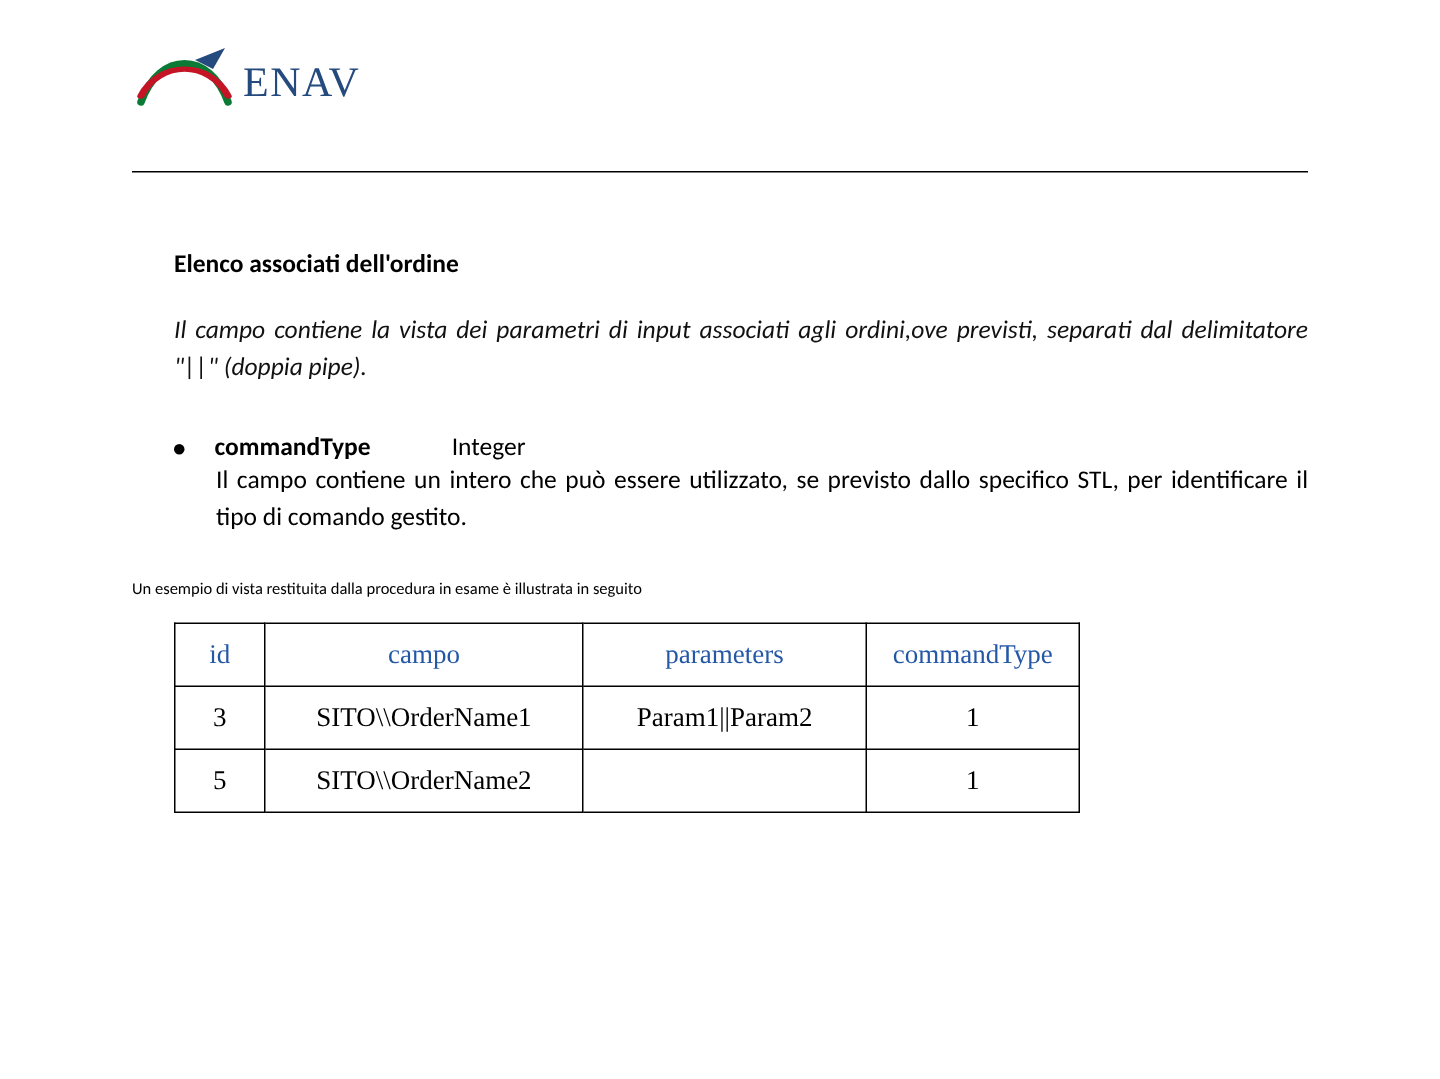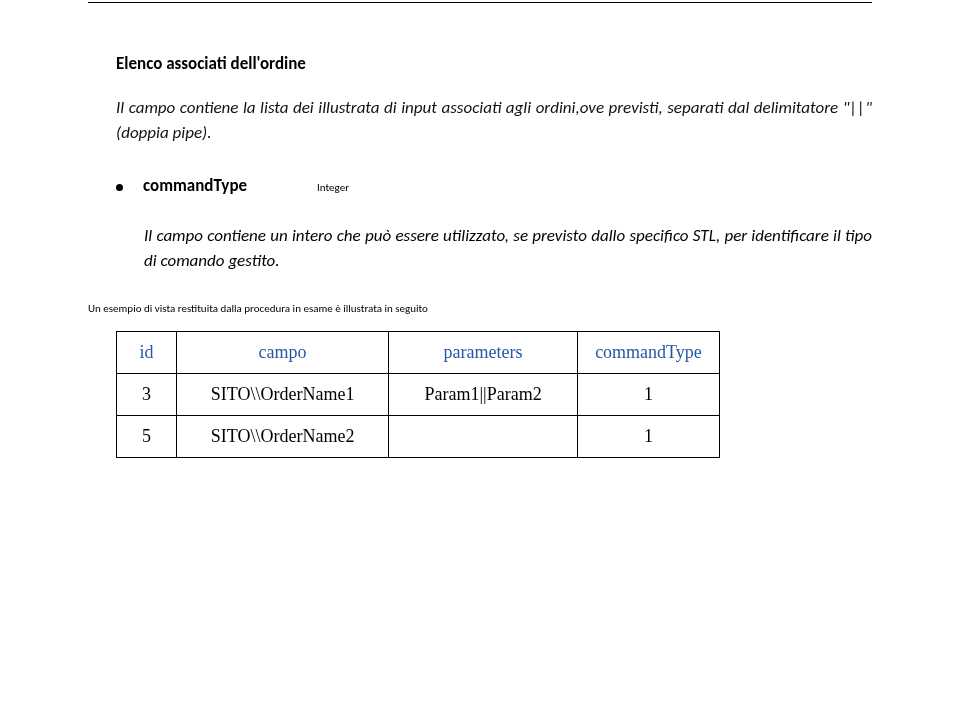--- a/index.html
+++ b/index.html
@@ -8,44 +8,52 @@
   .logo-area { display: flex; align-items: center; gap: 4px; margin-bottom: 56px; }
   .logo-svg { width: 70px; height: 56px; }
   .logo-text { font-family: Georgia, serif; font-size: 28px; color: #254a7d; letter-spacing: 1px; font-weight: 400; }
   .hr { border: none; border-bottom: 1px solid #000; margin-top: -26px; margin-bottom: 50px; }
 
   .heading { font-size: 17px; font-weight: bold; margin-left: 28px; margin-bottom: 22px; }
   .body-italic { font-style: italic; font-size: 17px; line-height: 1.45; margin-left: 28px; text-align: justify; color: #111; }
   .bullet-row { display: flex; align-items: baseline; margin-top: 30px; margin-left: 28px; }
   .bullet { width: 7px; height: 7px; border-radius: 50%; background: #000; display: inline-block; margin-right: 20px; margin-top: 4px; }
   .field-name { font-weight: bold; font-size: 17px; }
-  .field-type { font-size: 11px; margin-left: 70px; }
+  .field-type { font-size: 17px; margin-left: 54px; }
   .sub-heading { font-size: 17px; font-weight: bold; margin-left: 56px; margin-top: 22px; margin-bottom: 22px; }
-  .sub-body { font-style: italic; font-size: 17px; line-height: 1.45; margin-left: 56px; text-align: justify; margin-top: 28px; }
+  .sub-body { font-size: 17px; line-height: 1.45; margin-left: 56px; text-align: justify; }
 
   .example-text { font-size: 11px; margin-top: 28px; margin-bottom: 16px; }
 
   table { border-collapse: collapse; margin-left: 28px; width: 604px; font-family: 'Times New Roman', serif; font-size: 18px; }
   th, td { border: 0.75px solid #000; padding: 10px 6px; text-align: center; }
   th { color: #2458a6; font-weight: 400; }
   td.first { width: 72px; }
   th.c1 { width: 72px; }
   th.c2 { width: 232px; }
   th.c3 { width: 210px; }
   th.c4 { width: 150px; }
 </style>
 </head>
 <body>
 
 <div class="page">
 
+  <div class="logo-area">
+    <svg class="logo-svg" viewBox="0 0 70 56">
+      <path d="M6 40 C 18 6, 52 6, 64 40" stroke="#0a7a34" stroke-width="5" fill="none" stroke-linecap="round"></path>
+      <path d="M6 40 C 18 6, 52 6, 64 40" stroke="#c41425" stroke-width="5" fill="none" stroke-linecap="round" transform="translate(0,8) scale(1,0.7)"></path>
+      <path d="M46 6 L66 -2 L58 12 Z" fill="#254a7d" transform="translate(-4,6)"></path>
+    </svg>
+    <span class="logo-text">ENAV</span>
+  </div>
   <hr class="hr">
 
   <div class="heading">Elenco associati dell'ordine</div>
-  <div class="body-italic">Il campo contiene la lista dei illustrata di input associati agli ordini,ove previsti, separati dal delimitatore "||" (doppia pipe).</div>
+  <div class="body-italic">Il campo contiene la vista dei parametri di input associati agli ordini,ove previsti, separati dal delimitatore "||" (doppia pipe).</div>
 
   <div class="bullet-row">
     <span class="bullet"></span>
     <span class="field-name">commandType</span>
     <span class="field-type">Integer</span>
   </div>
 
   <div class="sub-body">Il campo contiene un intero che può essere utilizzato, se previsto dallo specifico STL, per identificare il tipo di comando gestito.</div>
 
   <div class="example-text">Un esempio di vista restituita dalla procedura in esame è illustrata in seguito</div>

